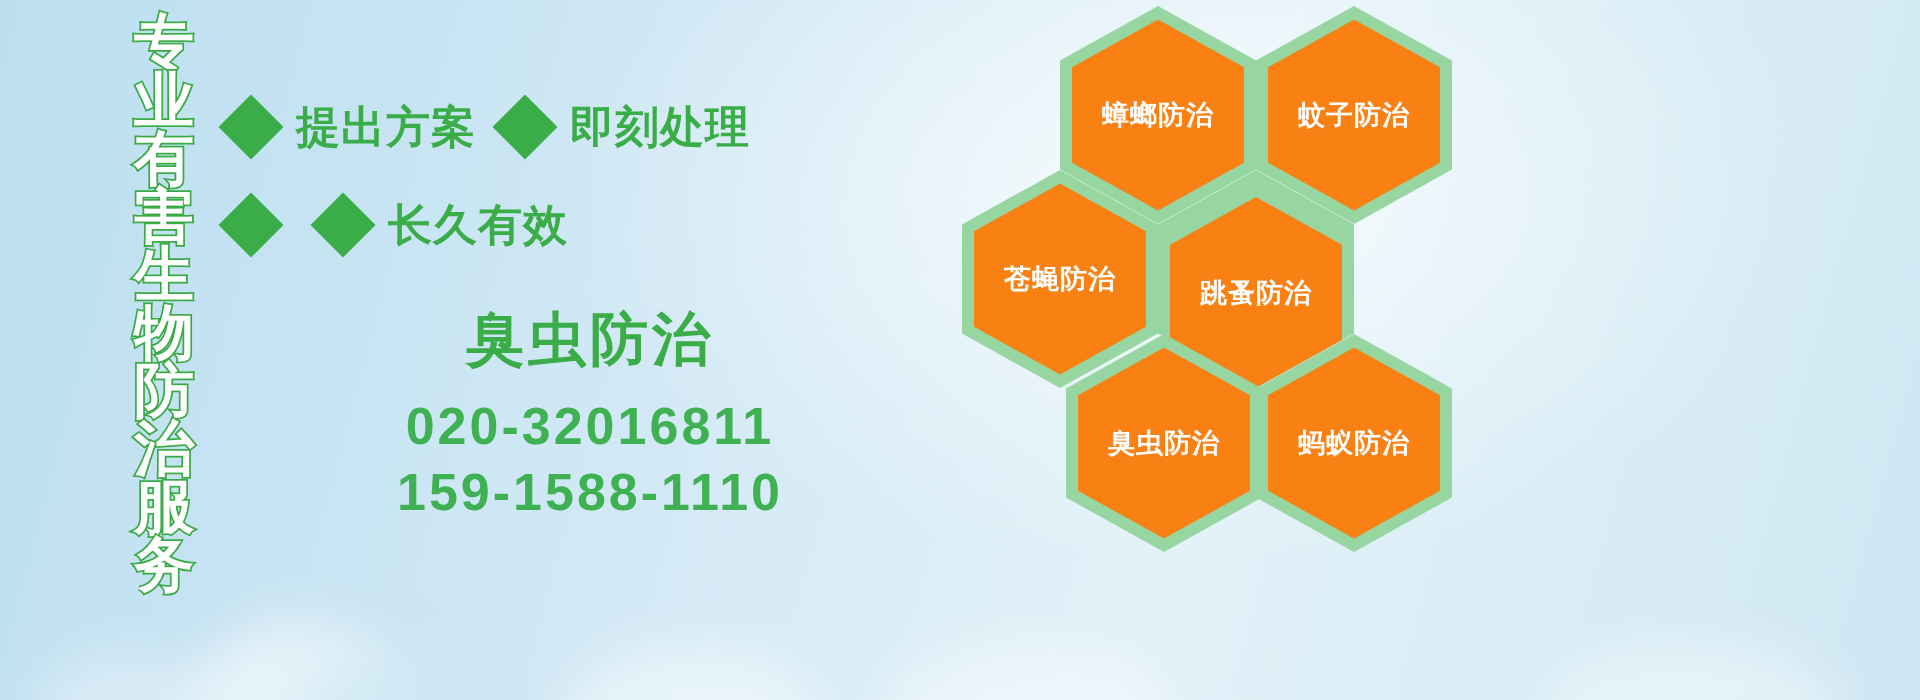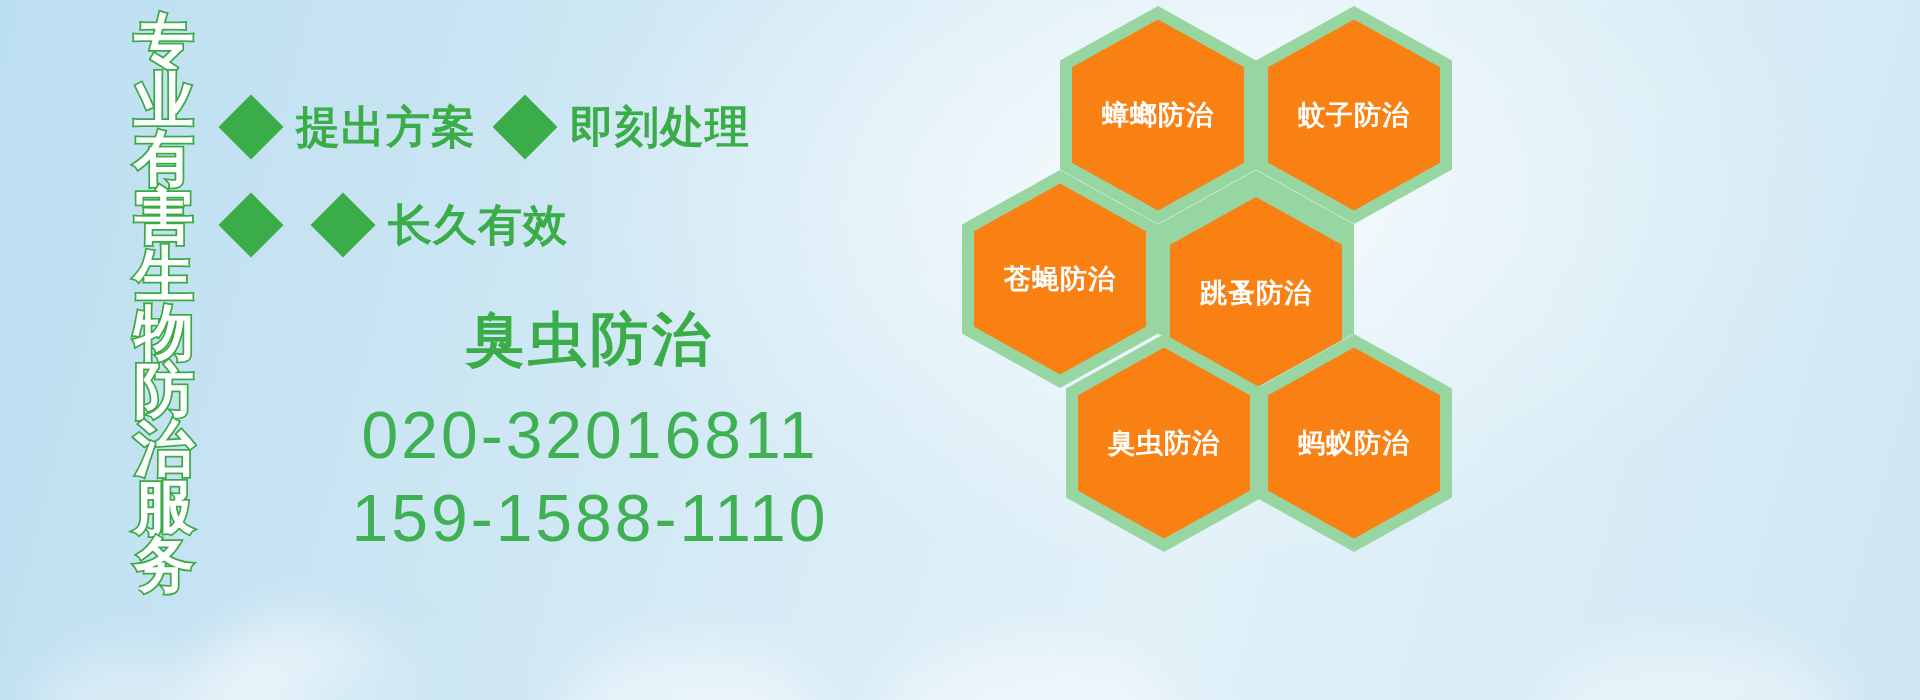--- a/index.html
+++ b/index.html
@@ -102,22 +102,22 @@
     color: #3aad48;
   }
   #contact-title {
     font-size: 58px;
     font-weight: bold;
     letter-spacing: 4px;
     line-height: 1;
     margin-bottom: 26px;
   }
   .phone {
-    font-size: 66px;
-    font-weight: normal;
+    font-size: 52px;
+    font-weight: bold;
     letter-spacing: 3px;
     line-height: 1.26;
     color: #3fb152;
   }
 
   
   #honeycomb {
     position: absolute;
     left: 858px;
     top: -8px;

